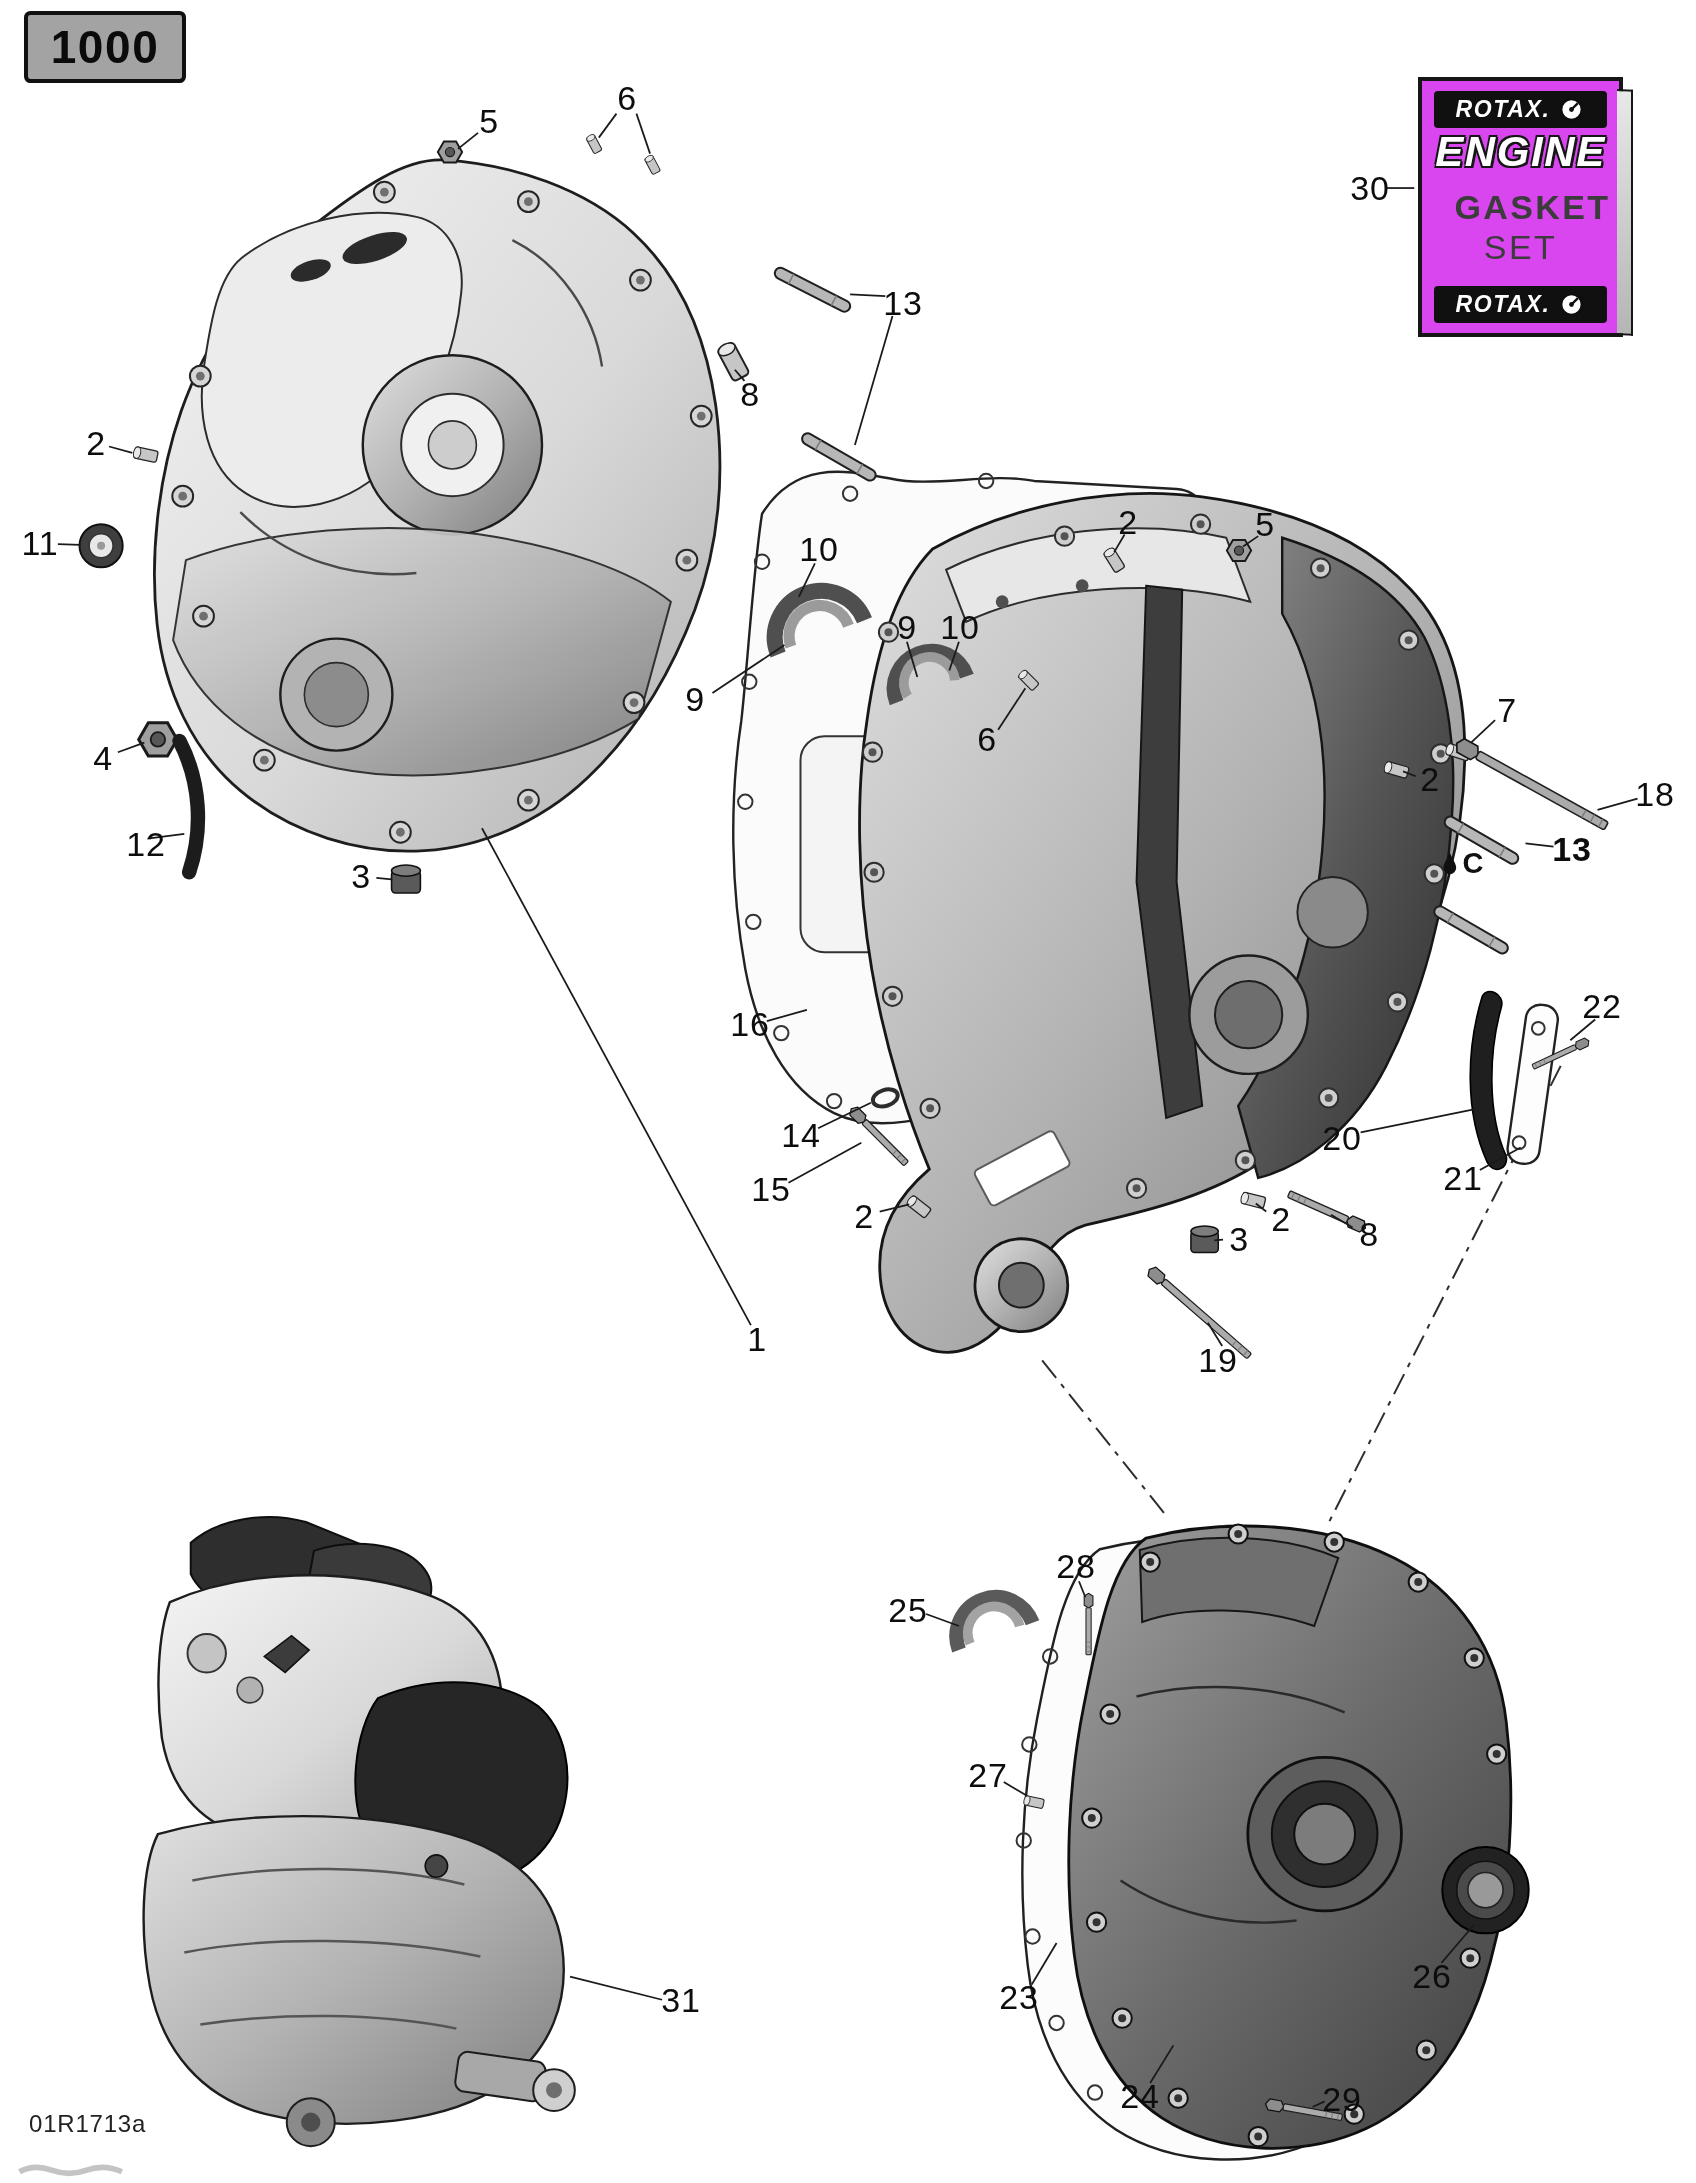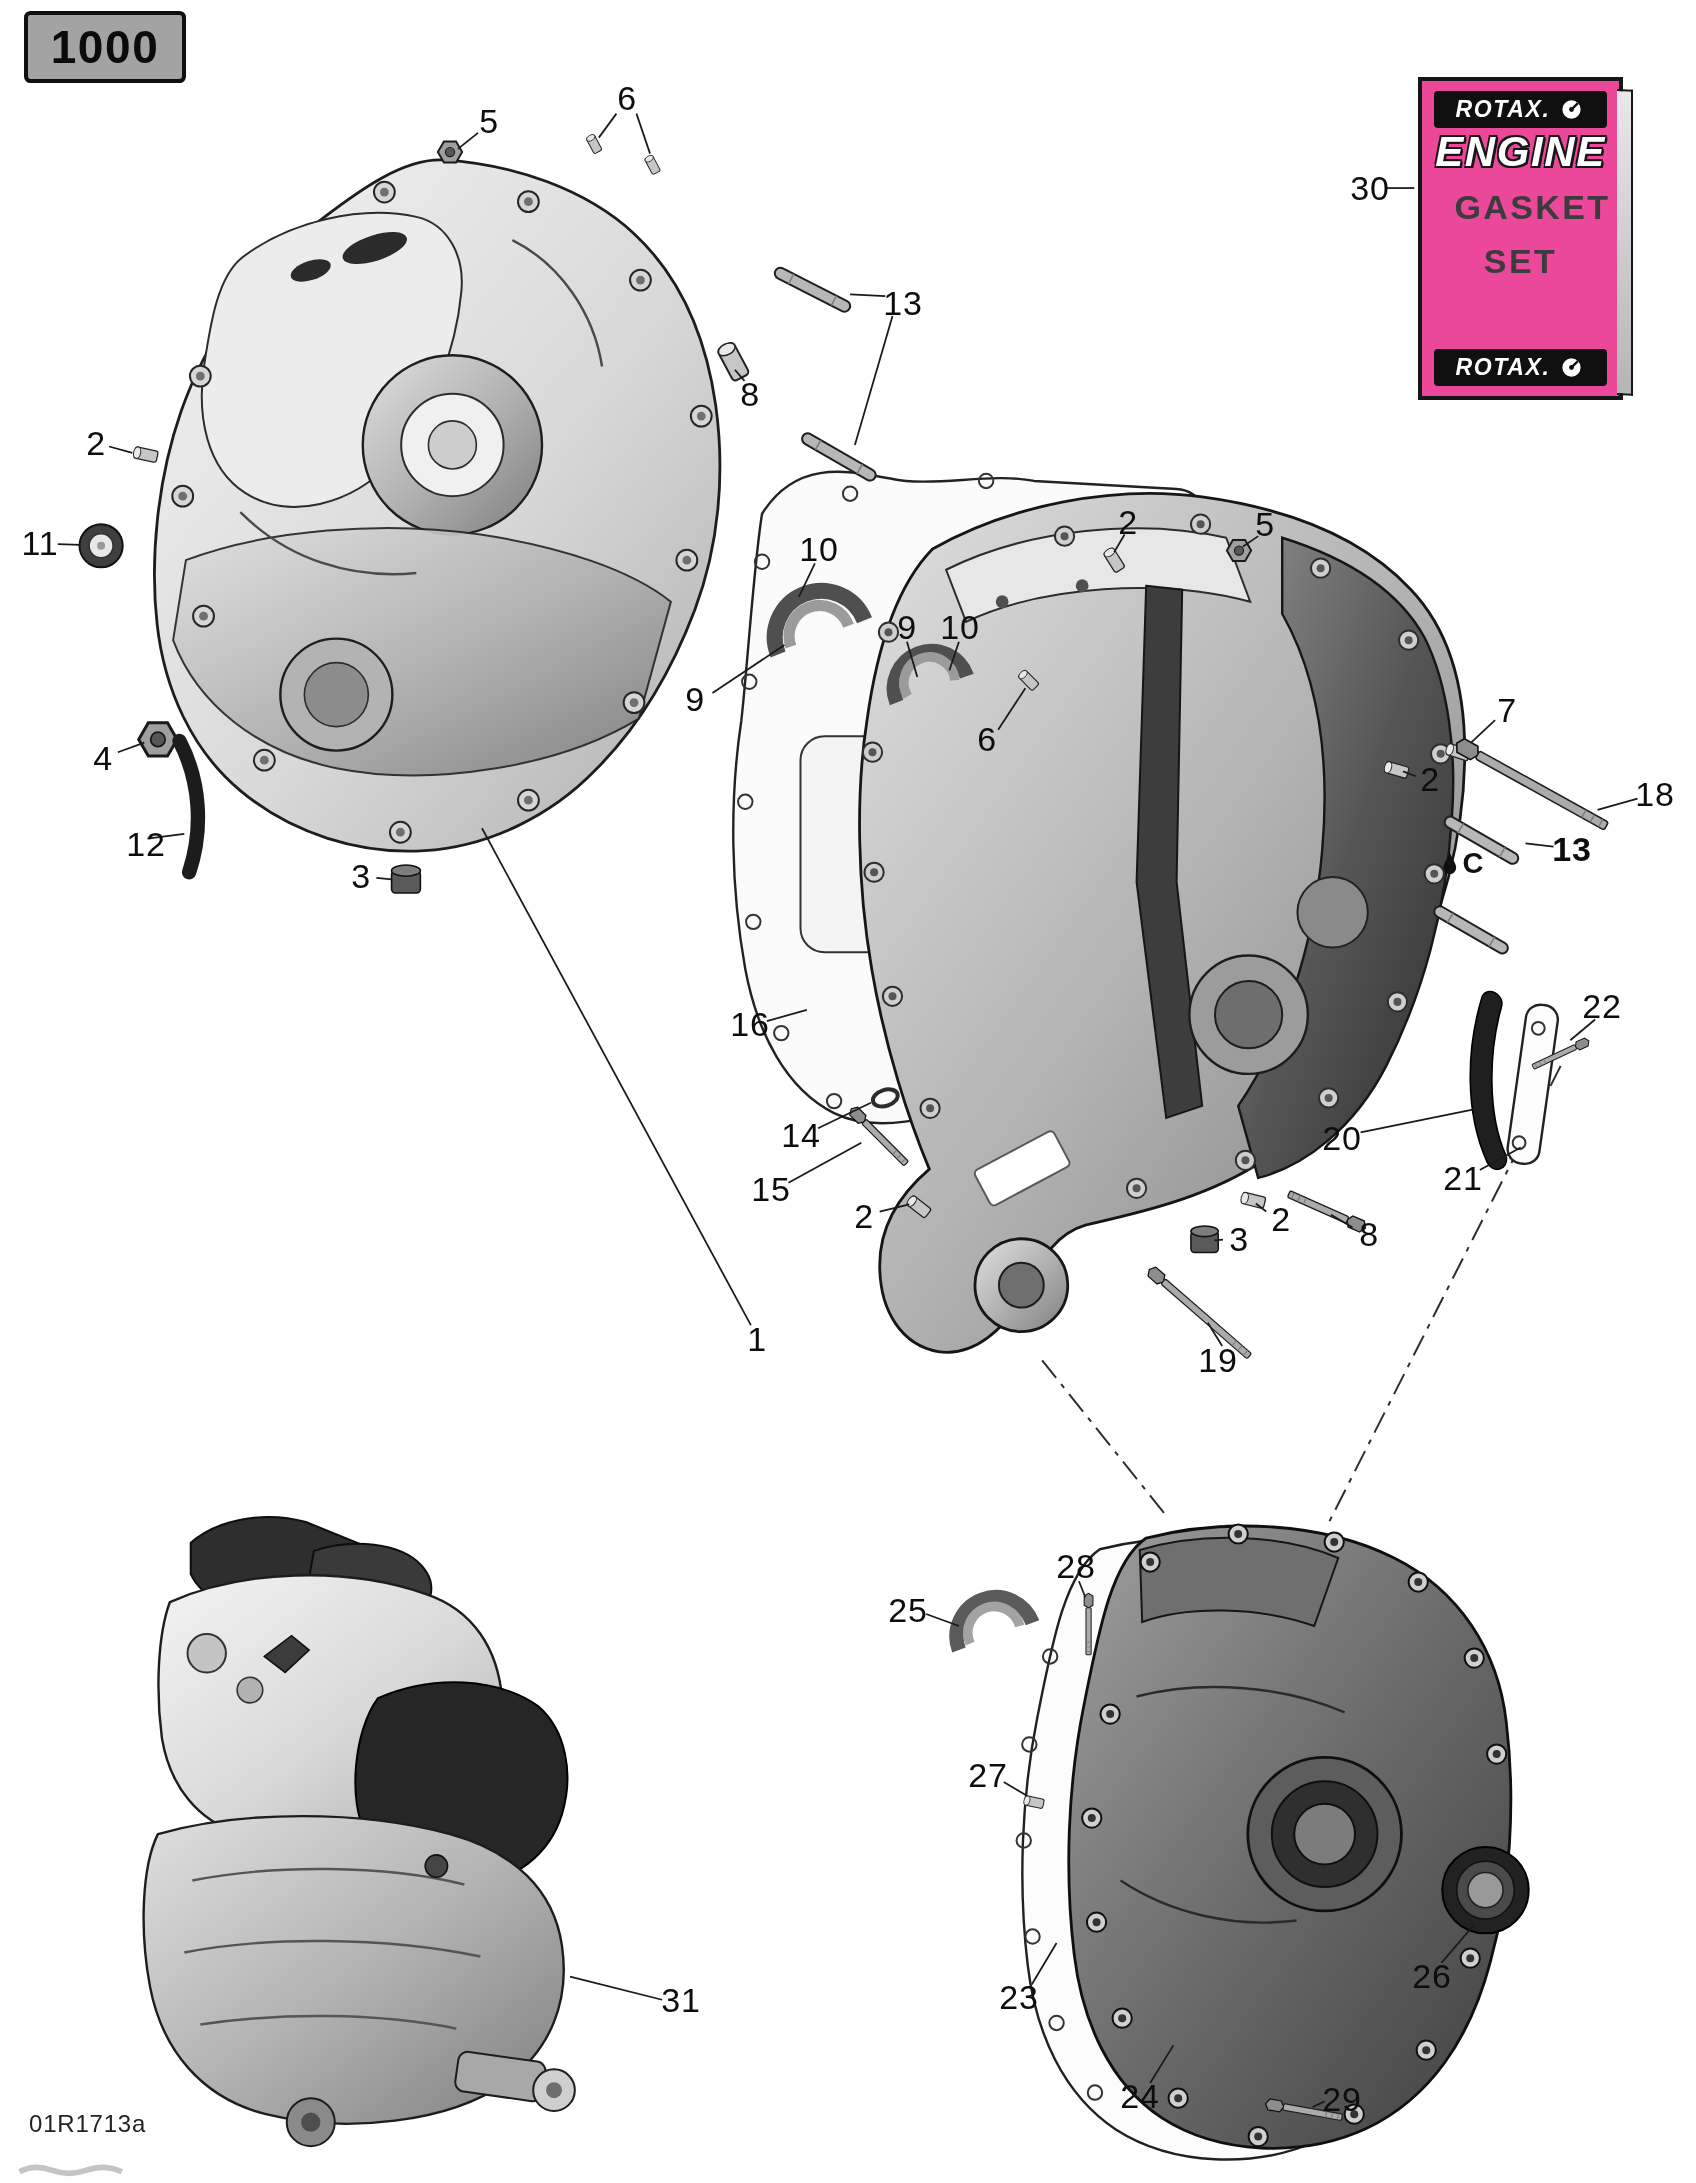--- a/index.html
+++ b/index.html
@@ -16,41 +16,41 @@
     font-size:34px;font-weight:400;color:#0d0d0d;letter-spacing:0.8px;white-space:nowrap;
   }
   .callout-bold{font-weight:700;}
   .model-badge{
     position:absolute;left:24px;top:11.2px;width:154px;height:64px;
     border:4.8px solid #101010;border-radius:6.4px;background:#a3a3a3;
     display:flex;align-items:center;justify-content:center;
     font-size:46px;font-weight:700;color:#0b0b0b;letter-spacing:1.6px;
   }
   .gasket-card{
-    position:absolute;left:1418px;top:77px;width:205px;height:323px;
-    border:4px solid #161616;background:#ec4899;box-sizing:border-box;
+    position:absolute;left:1418px;top:77px;width:205px;height:260px;
+    border:4px solid #161616;background:#d946ef;box-sizing:border-box;
     display:flex;flex-direction:column;align-items:center;padding:9.6px 6.4px;
   }
   .gasket-card::after{
     content:"";position:absolute;right:-14.4px;top:8px;width:14.4px;height:96%;
     background:linear-gradient(#e8e8e8,#b5b5b5);
     border:2.4px solid #161616;border-left:none;
     transform:skewY(3deg);transform-origin:top left;
   }
   .brand-bar{
     width:94%;height:37px;background:#101010;border-radius:4px;
     display:flex;align-items:center;justify-content:center;gap:8px;flex-shrink:0;
   }
   .brand-bar .brand-text{color:#ffffff;font-style:italic;font-weight:700;font-size:23px;letter-spacing:1.6px;}
   .card-title-engine{
     margin-top:0;font-style:italic;font-weight:700;font-size:42px;letter-spacing:1.6px;color:#ffffff;
     text-shadow:2.4px 2.4px 0 #161616,-1.6px -1.6px 0 #161616,1.6px -1.6px 0 #161616,-1.6px 1.6px 0 #161616,0 2.4px 0 #161616,2.4px 0 0 #161616;
   }
   .card-title-gasket{margin-top:12.8px;font-weight:700;font-size:34px;letter-spacing:2.4px;color:#3c3c3c;margin-left:24px;}
-  .card-title-set{margin-top:15px;font-weight:700;font-size:34px;letter-spacing:2.4px;color:#3c3c3c;}
+  .card-title-set{margin-top:1px;font-weight:400;font-size:34px;letter-spacing:2.4px;color:#3c3c3c;}
   .brand-bar.bottom{margin-top:auto;}
   .oil-mark{position:absolute;left:1441px;top:847px;display:flex;align-items:center;gap:4px;}
   .oil-mark span{font-size:29px;font-weight:700;color:#101010;}
   .drawing-code{position:absolute;left:29px;top:2110px;font-size:24px;color:#222;letter-spacing:0.8px;}
 </style>
 </head>
 <body>
 
 <div id="page">
 

